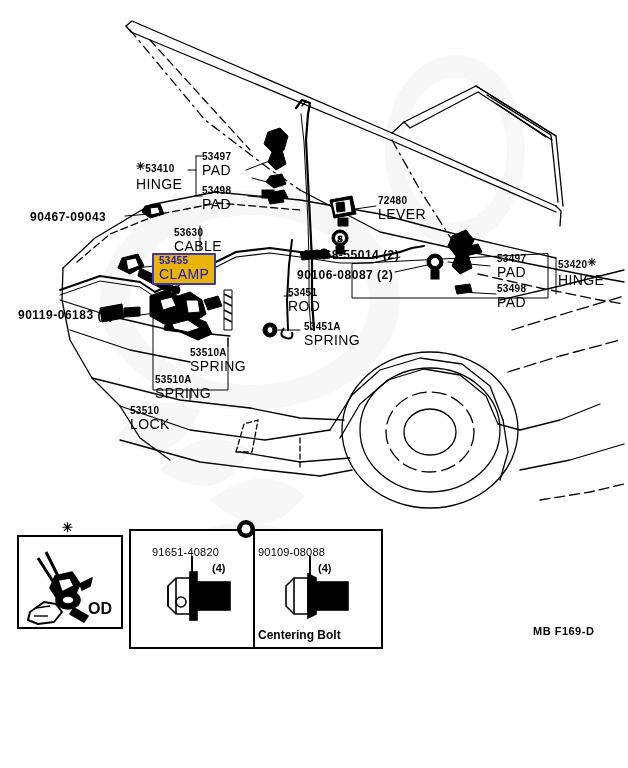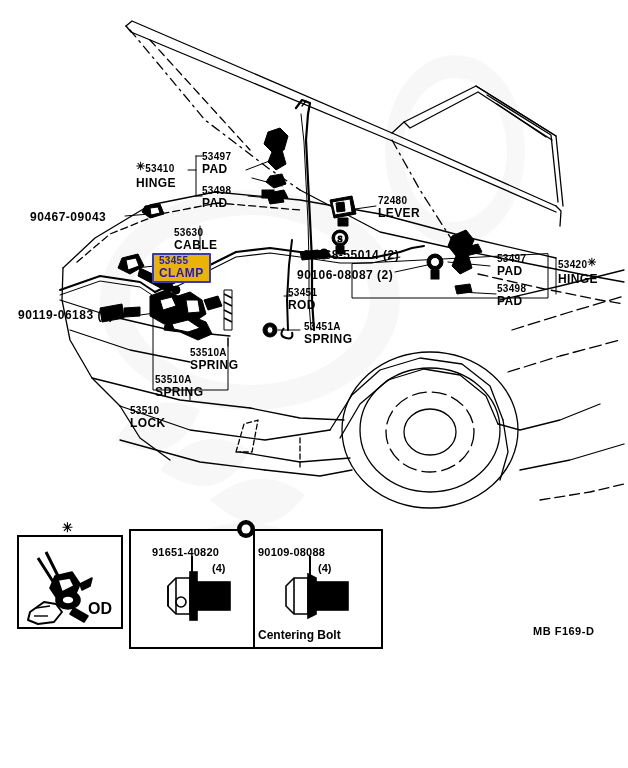--- a/index.html
+++ b/index.html
@@ -8,33 +8,33 @@
     background:#ffffff;
     font-family:"Liberation Sans", sans-serif;
     position:relative;
     overflow:hidden;
     color:#000;
   }
   #stage{position:absolute;inset:0;width:628px;height:768px;}
   svg.layer{position:absolute;left:0;top:0;width:628px;height:768px;}
   .lbl{position:absolute;white-space:nowrap;}
   .num{font-size:10px;font-weight:bold;letter-spacing:.3px;line-height:1;}
-  .sub{font-size:12px;font-weight:bold;letter-spacing:.4px;line-height:1;margin-top:1px;}
+  .sub{font-size:14px;font-weight:normal;letter-spacing:.4px;line-height:1;margin-top:1px;}
   .star{font-size:11px;font-weight:bold;vertical-align:2px;}
   .hl{
     background:#eab308;
     border:2px solid #3a3ab0;
     color:#1a1ad0;
     padding:1px 5px 2px 5px;
     border-radius:1px;
   }
   .hl .num{color:#1a1ad0;}
   .hl .sub{color:#1a1ad0;}
   .code{position:absolute;font-size:12px;font-weight:bold;letter-spacing:.5px;}
-  .boltnum{position:absolute;font-size:11px;font-weight:bold;letter-spacing:.2px;text-align:center;}
+  .boltnum{position:absolute;font-size:11px;font-weight:normal;letter-spacing:.2px;text-align:center;}
   .qty{position:absolute;font-size:11px;font-weight:bold;}
   .cbolt{position:absolute;font-size:11px;font-weight:bold;}
   .odlbl{position:absolute;font-size:16px;font-weight:bold;}
 </style>
 </head>
 <body>
 
 <div id="stage">
 
   <svg class="layer" viewBox="0 0 628 768">

